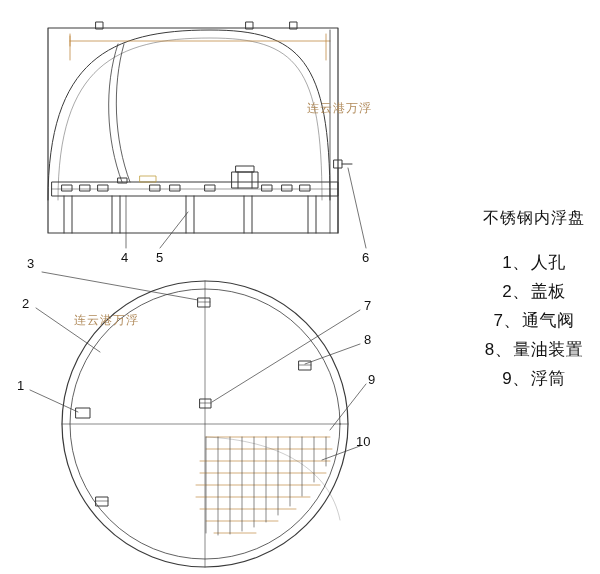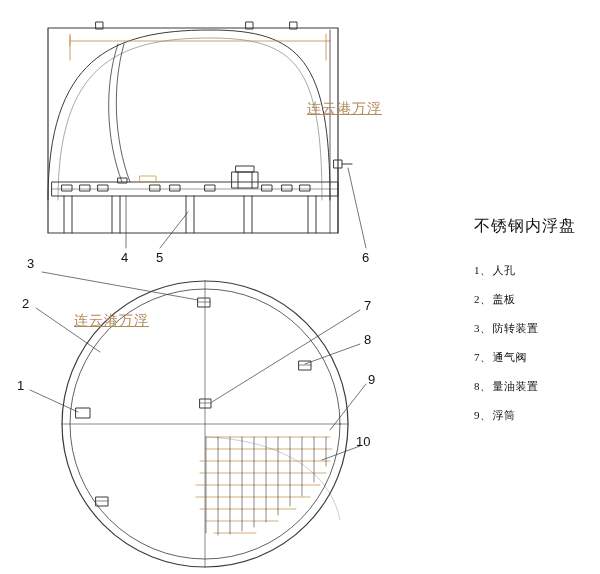--- a/index.html
+++ b/index.html
@@ -10,48 +10,47 @@
     color:#1a1a1a;
     overflow:hidden;
     position:relative;
   }
   #stage{position:absolute;left:0;top:0;width:600px;height:574px;}
   svg#drawing{position:absolute;left:0;top:0;width:600px;height:574px;}
 
   .legend{
     position:absolute;
     left:474px;
-    top:216px;
+    top:208px;
     width:120px;
+    text-align:center;
   }
   .legend-title{
     font-size:16px;
     letter-spacing:1px;
     color:#111;
     margin-bottom:26px;
     white-space:nowrap;
     font-weight:400;
   }
   .legend-item{
-    font-size:11px;
+    font-size:17px;
     line-height:15px;
     margin-bottom:14px;
     color:#111;
     white-space:nowrap;
     letter-spacing:0.5px;
-    font-family:Liberation Serif, serif;
   }
   .legend-item .num{margin-right:1px;}
   .watermark{
     position:absolute;
-    font-size:14px;
+    font-size:12px;
     color:#b08a5a;
     letter-spacing:1px;
     white-space:nowrap;
-    text-decoration:underline;
   }
   .wm1{left:307px;top:100px;}
   .wm2{left:74px;top:312px;}
   .callout{
     position:absolute;
     font-size:13px;
     color:#111;
   }
 </style>
 </head>
@@ -204,23 +203,20 @@
   <div class="legend">
     <div class="legend-title">不锈钢内浮盘</div>
 
     <div class="legend-item">
       <span class="num">1、</span><span>人孔</span>
     </div>
     <div class="legend-item">
       <span class="num">2、</span><span>盖板</span>
     </div>
     <div class="legend-item">
-      <span class="num">3、</span><span>防转装置</span>
-    </div>
-    <div class="legend-item">
       <span class="num">7、</span><span>通气阀</span>
     </div>
     <div class="legend-item">
       <span class="num">8、</span><span>量油装置</span>
     </div>
     <div class="legend-item">
       <span class="num">9、</span><span>浮筒</span>
     </div>
   </div>
 

